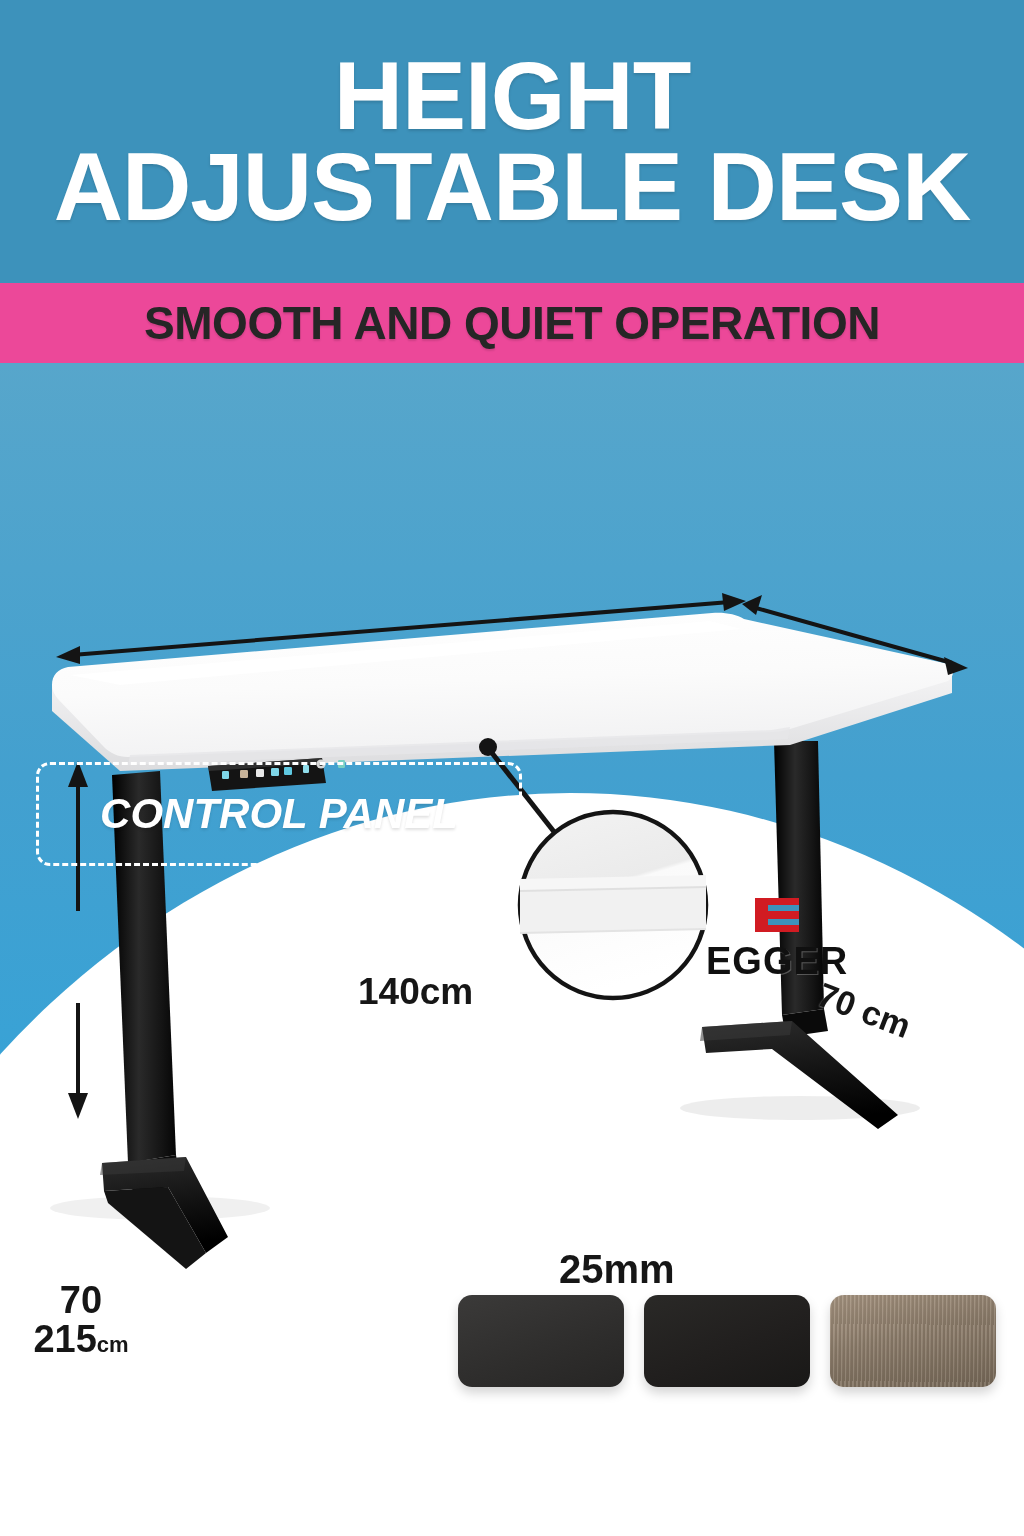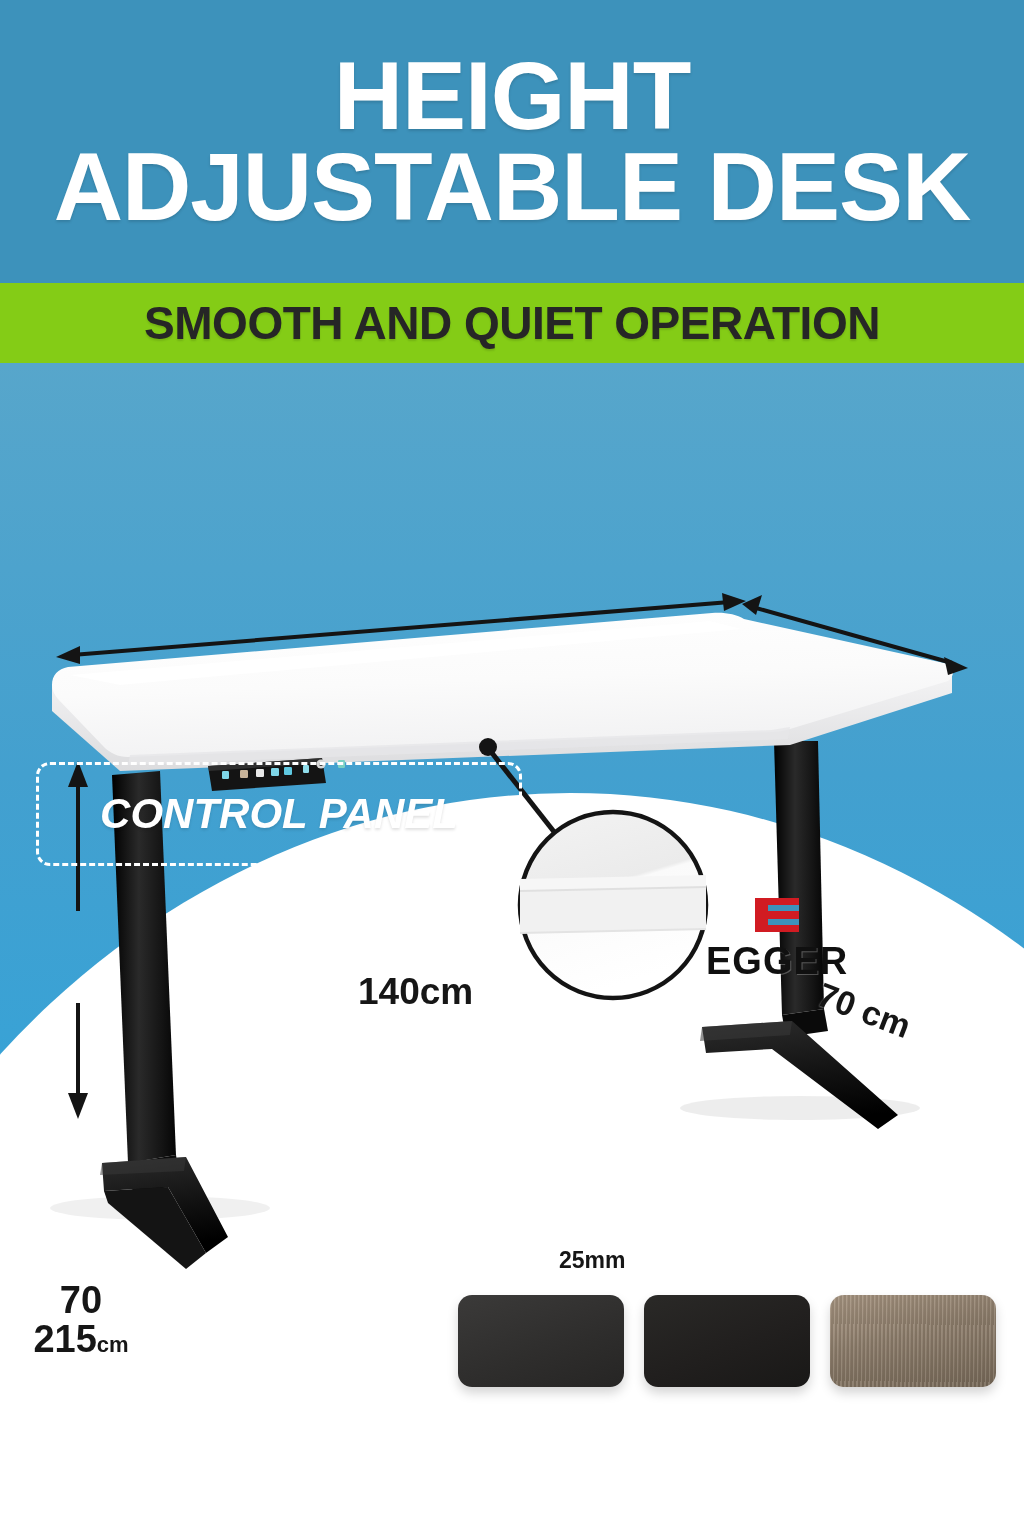--- a/index.html
+++ b/index.html
@@ -46,21 +46,21 @@
   }
   .header-line.l1 { font-size: 96px; }
   .header-line.l2 { font-size: 96px; }
 
   
   .subtitle-band {
     position: absolute;
     left: 0; top: 283px;
     width: 1024px;
     height: 80px;
-    background: #84cc16;
+    background: #ec4899;
     display: flex;
     align-items: center;
     justify-content: center;
   }
   .subtitle-text {
     color: #262626;
     font-size: 46px;
     font-weight: bold;
     letter-spacing: -0.5px;
     white-space: nowrap;
@@ -185,21 +185,21 @@
     width: 110px;
   }
   #dim-height .h-top { display: block; font-size: 38px; }
   #dim-height .h-bot { display: block; font-size: 38px; }
   #dim-height .h-unit { font-size: 22px; }
 
   .thickness-label {
     position: absolute;
     left: 559px;
     top: 884px;
-    font-size: 23px;
+    font-size: 40px;
     font-weight: bold;
     color: #161616;
     white-space: nowrap;
   }
 
   
   .swatches {
     position: absolute;
     left: 458px;
     top: 1295px;

